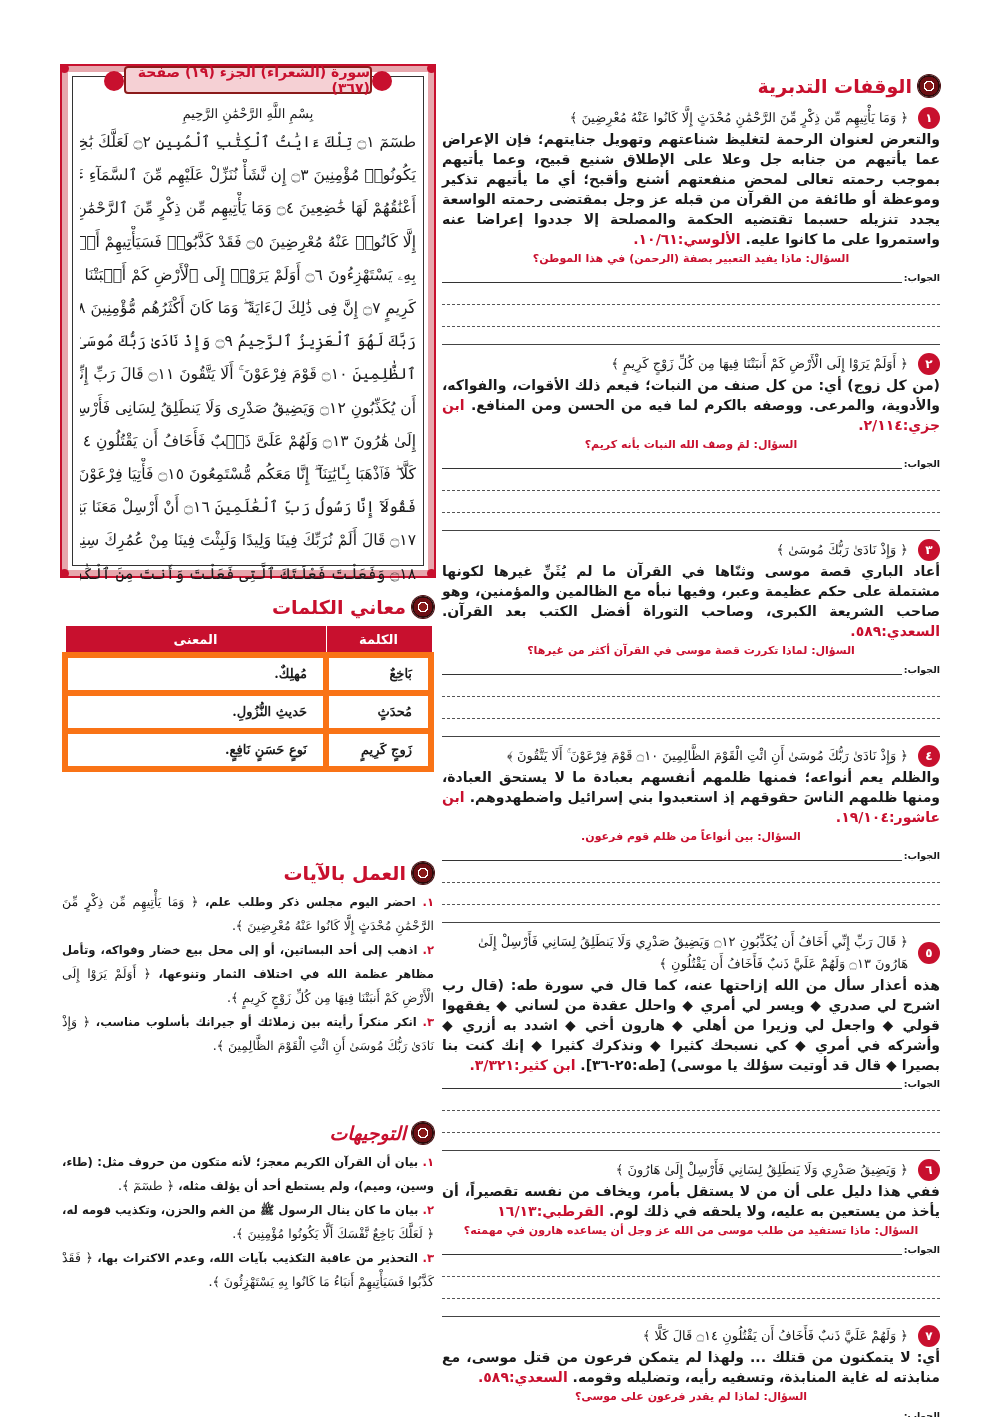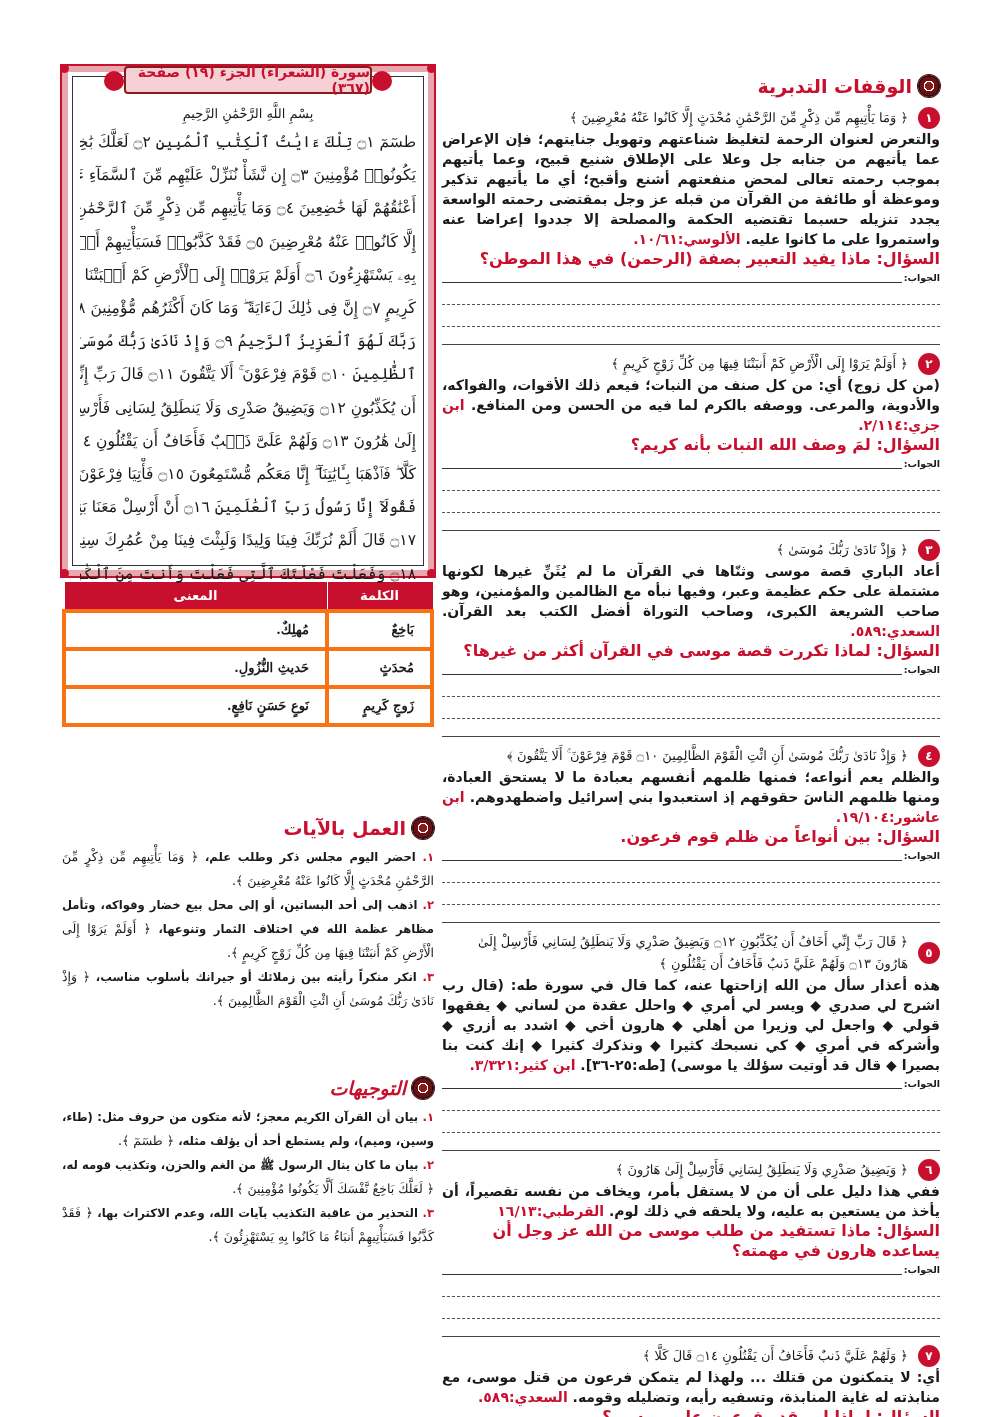--- a/index.html
+++ b/index.html
@@ -55,24 +55,25 @@
   }
   .verse-bracket { color: #1a1a1a; }
   .ref-body {
     font-size: 14px;
     line-height: 20px;
     font-weight: bold;
     text-align: justify;
   }
   .ref-body .cite { color: #c8102e; }
   .ref-question {
-    font-size: 16px;
+    font-size: 11px;
     line-height: 20px;
     font-weight: bold;
     color: #c8102e;
+    text-align: center;
   }
   .answer-line {
     display: flex;
     align-items: flex-end;
     font-size: 9.5px;
     font-weight: bold;
     height: 14px;
   }
   .answer-line .label { white-space: nowrap; }
   .answer-line .rule { flex: 1; border-bottom: 1px solid #333; margin-right: 2px; height: 1px; }
@@ -149,21 +150,21 @@
   }
   table.words th {
     background: #c8102e;
     color: #fff;
     font-weight: bold;
     height: 28px;
     border: 1px solid #c8102e;
     border-left: 1px solid #fff;
   }
   table.words td {
-    border: 4px solid #f97316;
+    border: 6px solid #f97316;
     height: 38px;
     font-weight: bold;
     padding: 0 16px;
     font-family: "DejaVu Serif", serif;
   }
   table.words td.word { width: 105px; }
 
   .work-title { margin-top: 88px; }
   .item-list { margin-top: 4px; }
   .item {
@@ -316,20 +317,24 @@
         <div class="quran-line">ٱلظَّٰلِمِينَ ۝١٠ قَوْمَ فِرْعَوْنَ ۚ أَلَا يَتَّقُونَ ۝١١ قَالَ رَبِّ إِنِّىٓ أَخَافُ</div>
         <div class="quran-line">أَن يُكَذِّبُونِ ۝١٢ وَيَضِيقُ صَدْرِى وَلَا يَنطَلِقُ لِسَانِى فَأَرْسِلْ</div>
         <div class="quran-line">إِلَىٰ هَٰرُونَ ۝١٣ وَلَهُمْ عَلَىَّ ذَنۢبٌ فَأَخَافُ أَن يَقْتُلُونِ ۝١٤ قَالَ</div>
         <div class="quran-line">كَلَّا ۖ فَٱذْهَبَا بِـَٔايَٰتِنَآ ۖ إِنَّا مَعَكُم مُّسْتَمِعُونَ ۝١٥ فَأْتِيَا فِرْعَوْنَ</div>
         <div class="quran-line">فَقُولَآ إِنَّا رَسُولُ رَبِّ ٱلْعَٰلَمِينَ ۝١٦ أَنْ أَرْسِلْ مَعَنَا بَنِىٓ إِسْرَٰٓءِيلَ</div>
         <div class="quran-line">۝١٧ قَالَ أَلَمْ نُرَبِّكَ فِينَا وَلِيدًا وَلَبِثْتَ فِينَا مِنْ عُمُرِكَ سِنِينَ</div>
         <div class="quran-line">۝١٨ وَفَعَلْتَ فَعْلَتَكَ ٱلَّتِى فَعَلْتَ وَأَنتَ مِنَ ٱلْكَٰفِرِينَ ۝١٩</div>
       </div>
   </div>
 
+  <h2 class="section-title words-title">
+    <span class="rosette"></span>
+    <span>معاني الكلمات</span>
+  </h2>
   <table class="words">
     <thead>
       <tr>
         <th>الكلمة</th>
         <th>المعنى</th>
       </tr>
     </thead>
     <tbody id="words-body">
         <tr>
           <td class="word">بَاخِعٌ</td>

